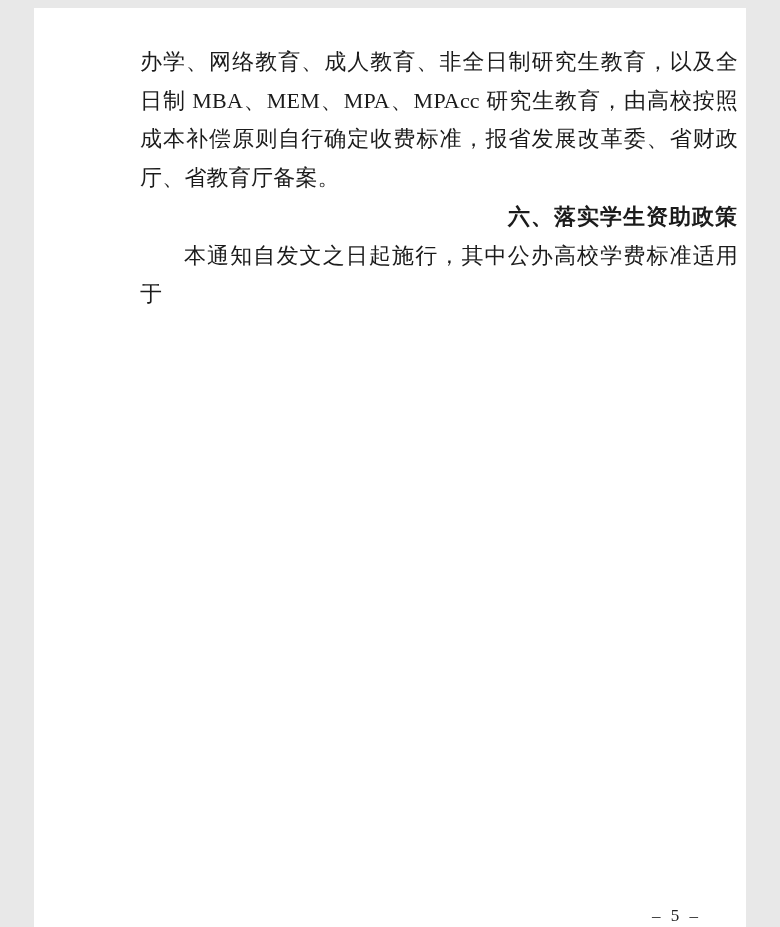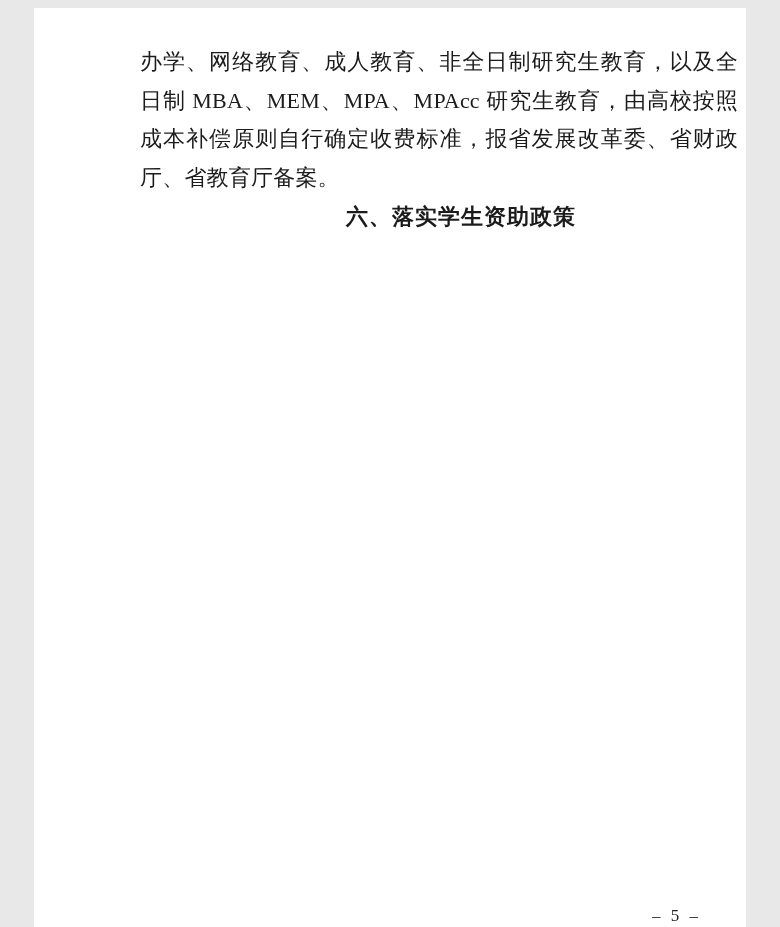--- a/index.html
+++ b/index.html
@@ -28,21 +28,21 @@
     font-size: 22px;
     line-height: 38.7px;
     letter-spacing: 0.2px;
     color: #1b1b1b;
     text-align: justify;
   }
   p.para.indent {
     text-indent: 44px;
   }
   p.para.heading {
-    text-align: center;
+    text-align: right;
   }
   .run.bold {
     font-weight: 700;
   }
   p.heading .run {
     font-weight: 700;
     font-family: "Liberation Sans", "DejaVu Sans", sans-serif;
     letter-spacing: 1px;
   }
   .page-number {
@@ -57,15 +57,16 @@
     white-space: pre;
   }
 </style>
 </head>
 <body>
 
 <div class="page">
   <div class="doc-body">
       <p class="para"><span class="run">办学、网络教育、成人教育、非全日制研究生教育，以及全日制 MBA、MEM、MPA、MPAcc 研究生教育，由高校按照成本补偿原则自行确定收费标准，报省发展改革委、省财政厅、省教育厅备案。</span></p>
       <p class="para indent heading"><span class="run bold">六、落实学生资助政策</span></p>
+      <p class="para indent"><span class="run">本通知自发文之日起施行，其中公办高校学费标准适用于</span></p>
     </div>
   <div class="page-number">– 5 –</div>
 </div>
 
 </body></html>

